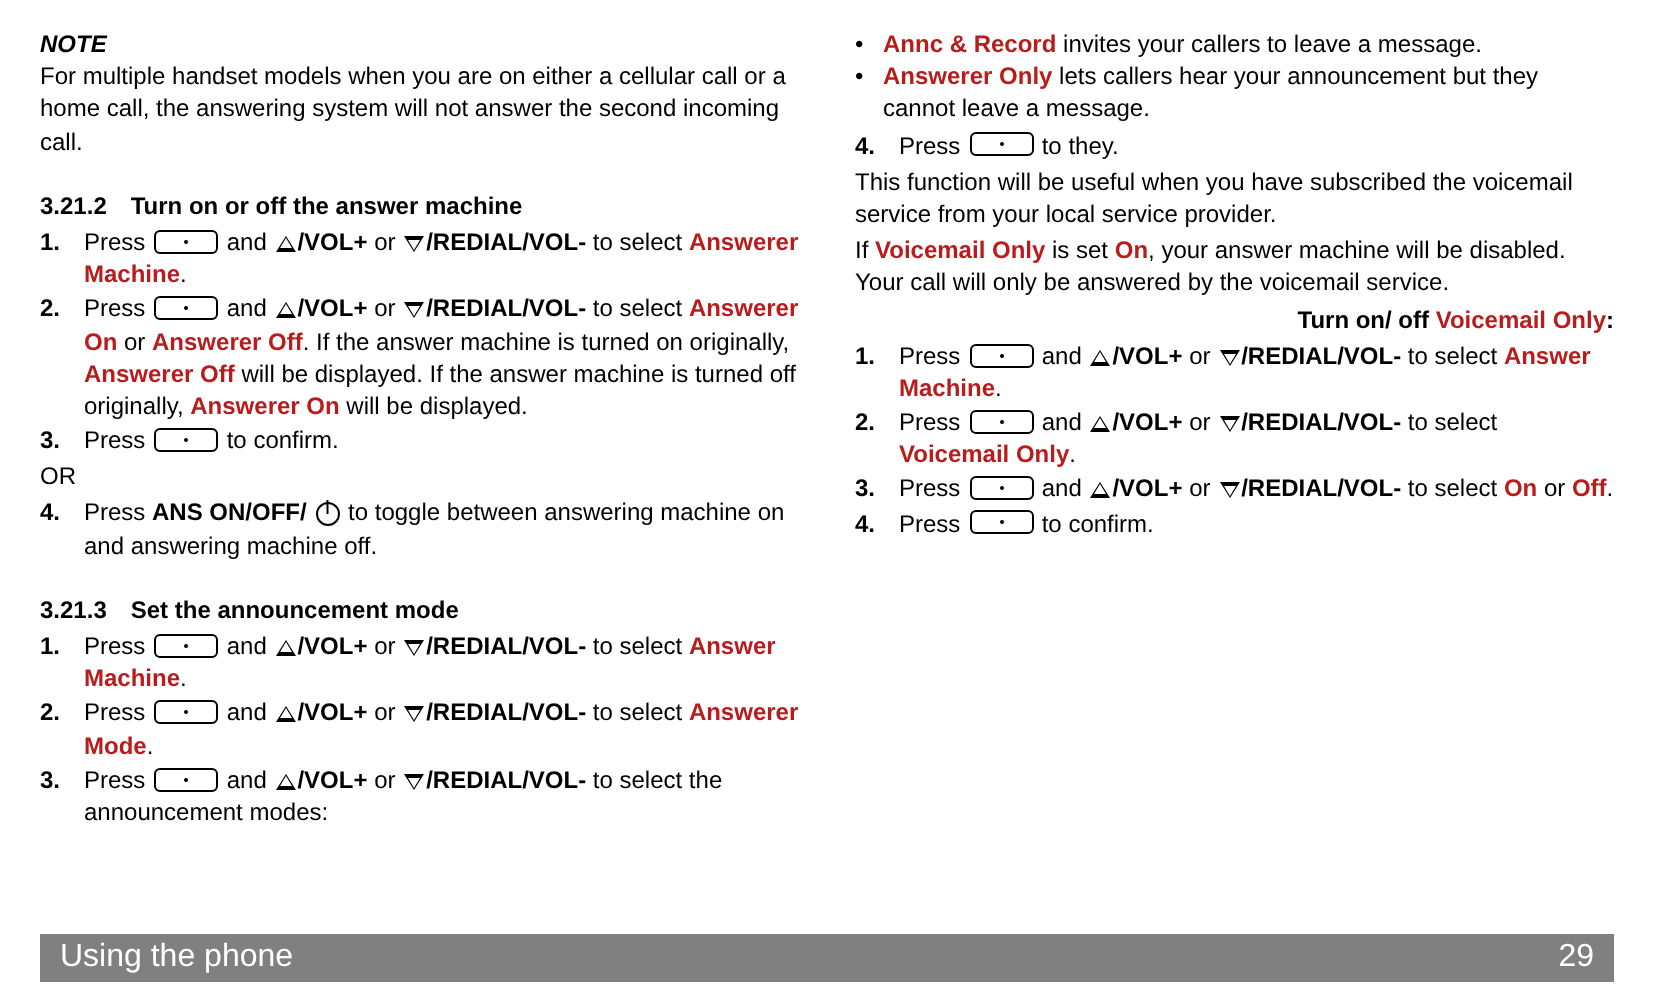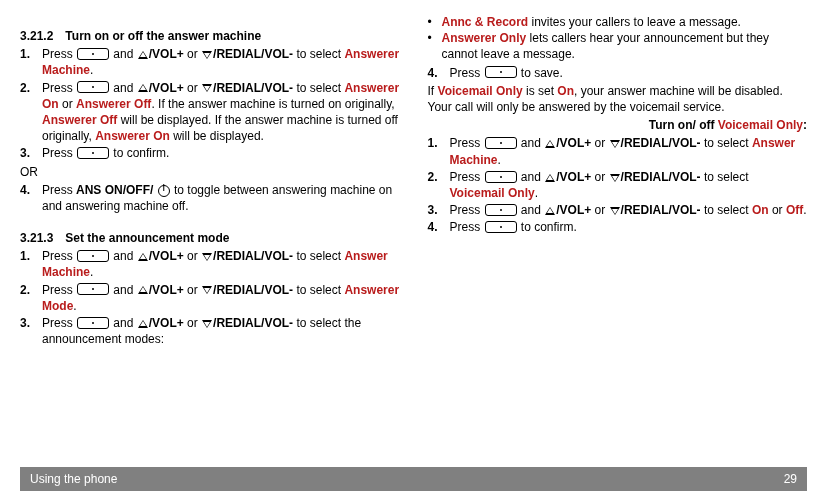--- a/index.html
+++ b/index.html
@@ -85,30 +85,34 @@
   .footer {
     position: absolute;
     left: 20px; right: 20px; bottom: 12px;
     height: 24px;
     background: #808080;
     color: #fff;
     display: flex;
     align-items: center;
     justify-content: space-between;
     padding: 0 10px;
-    font-size: 12px;
+    font-size: 16px;
   }
 </style>
 </head>
 <body>
 
 <div class="cols">
 
   <div class="col">
 
+    <div class="para">
+      <span class="note-title">NOTE</span><br>
+      <span>For multiple handset models when you are on either a cellular call or a home call, the answering system will not answer the second incoming call.</span>
+    </div>
 
     <div class="section-head">3.21.2 Turn on or off the answer machine</div>
     <ol class="steps">
       <li>
           <span class="num">1.</span>
           <span class="body">
         <span>Press </span><span class="softkey"></span><span> and </span><span class="tri-up hollow"></span><span class="bold">/VOL+</span><span> or </span><span class="tri-down hollow"></span><span class="bold">/REDIAL/VOL-</span><span> to select </span><span class="ui-term">Answerer Machine</span><span>.</span>
       </span>
         </li>
       <li>
@@ -166,25 +170,26 @@
         </li>
       <li>
           <span class="dot">•</span>
           <span class="body"><span class="ui-term">Answerer Only</span><span> lets callers hear your announcement but they cannot leave a message.</span></span>
         </li>
     </ul>
     <ol class="steps">
       <li>
           <span class="num">4.</span>
           <span class="body">
-        <span>Press </span><span class="softkey"></span><span> to save.</span>
-      </span>
-        </li>
-    </ol>
-
+        <span>Press </span><span class="softkey"></span><span> to they.</span>
+      </span>
+        </li>
+    </ol>
+
+    <div class="para">This function will be useful when you have subscribed the voicemail service from your local service provider.</div>
 
     <div class="para">
       <span>If </span><span class="ui-term">Voicemail Only</span><span> is set </span><span class="ui-term">On</span><span>, your answer machine will be disabled. Your call will only be answered by the voicemail service.</span>
     </div>
 
     <div class="para bold">
       <span>Turn on/ off </span><span class="ui-term">Voicemail Only</span><span>:</span>
     </div>
 
     <ol class="steps">

